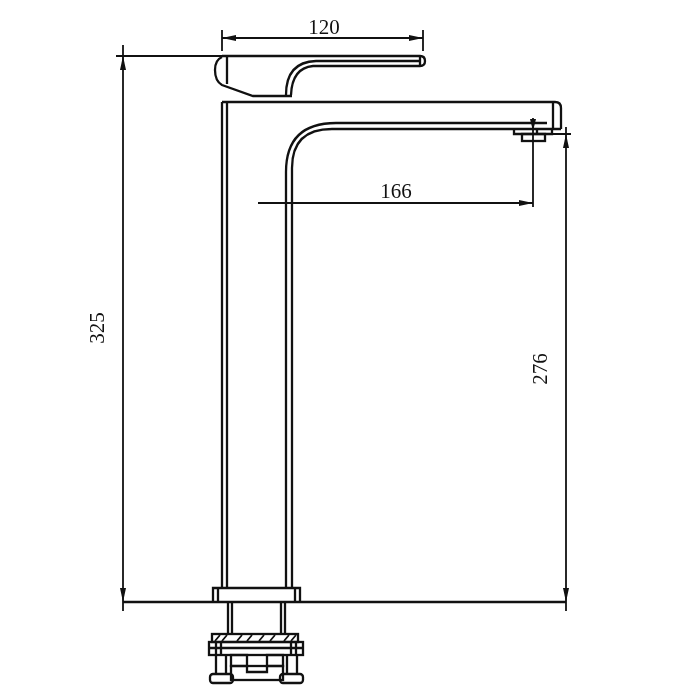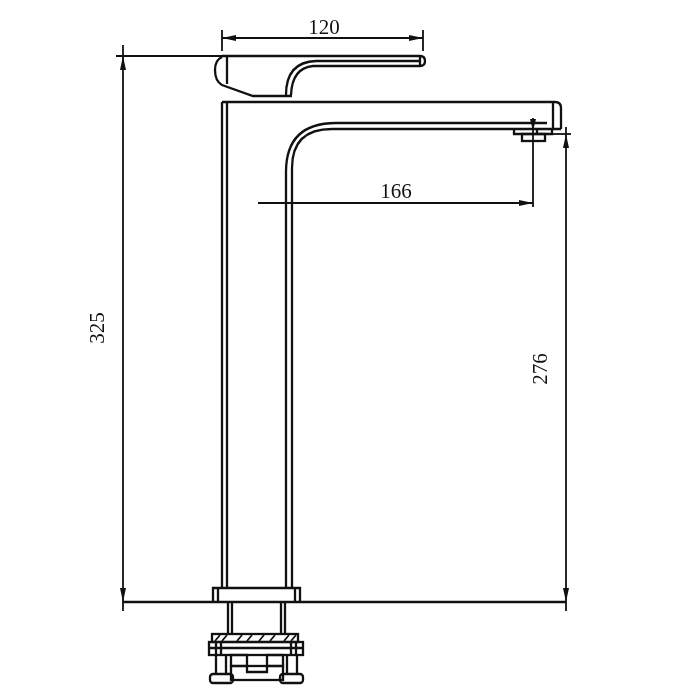--- a/index.html
+++ b/index.html
@@ -1,18 +1,19 @@
 <!DOCTYPE html>
 <html><head>
 <meta charset="utf-8">
 <style>
   html,body{margin:0;padding:0;background:#ffffff;}
   .canvas{
     width:700px;height:700px;background:#ffffff;position:relative;overflow:hidden;
     font-family:"Liberation Serif", serif;
+    border-radius:13px;
   }
   svg{display:block;stroke:#111111;}
   .outline{fill:none;stroke-width:2.3;stroke-linecap:butt;stroke-linejoin:miter;}
   .heavy{fill:none;stroke-width:2.6;}
   .dim{fill:none;stroke-width:1.8;}
   .arr{fill:#111111;stroke:none;}
   text{font-family:"Liberation Serif", serif;font-size:21px;fill:#111111;stroke:none;}
   .dimtext{text-anchor:middle;}
 </style>
 </head>

